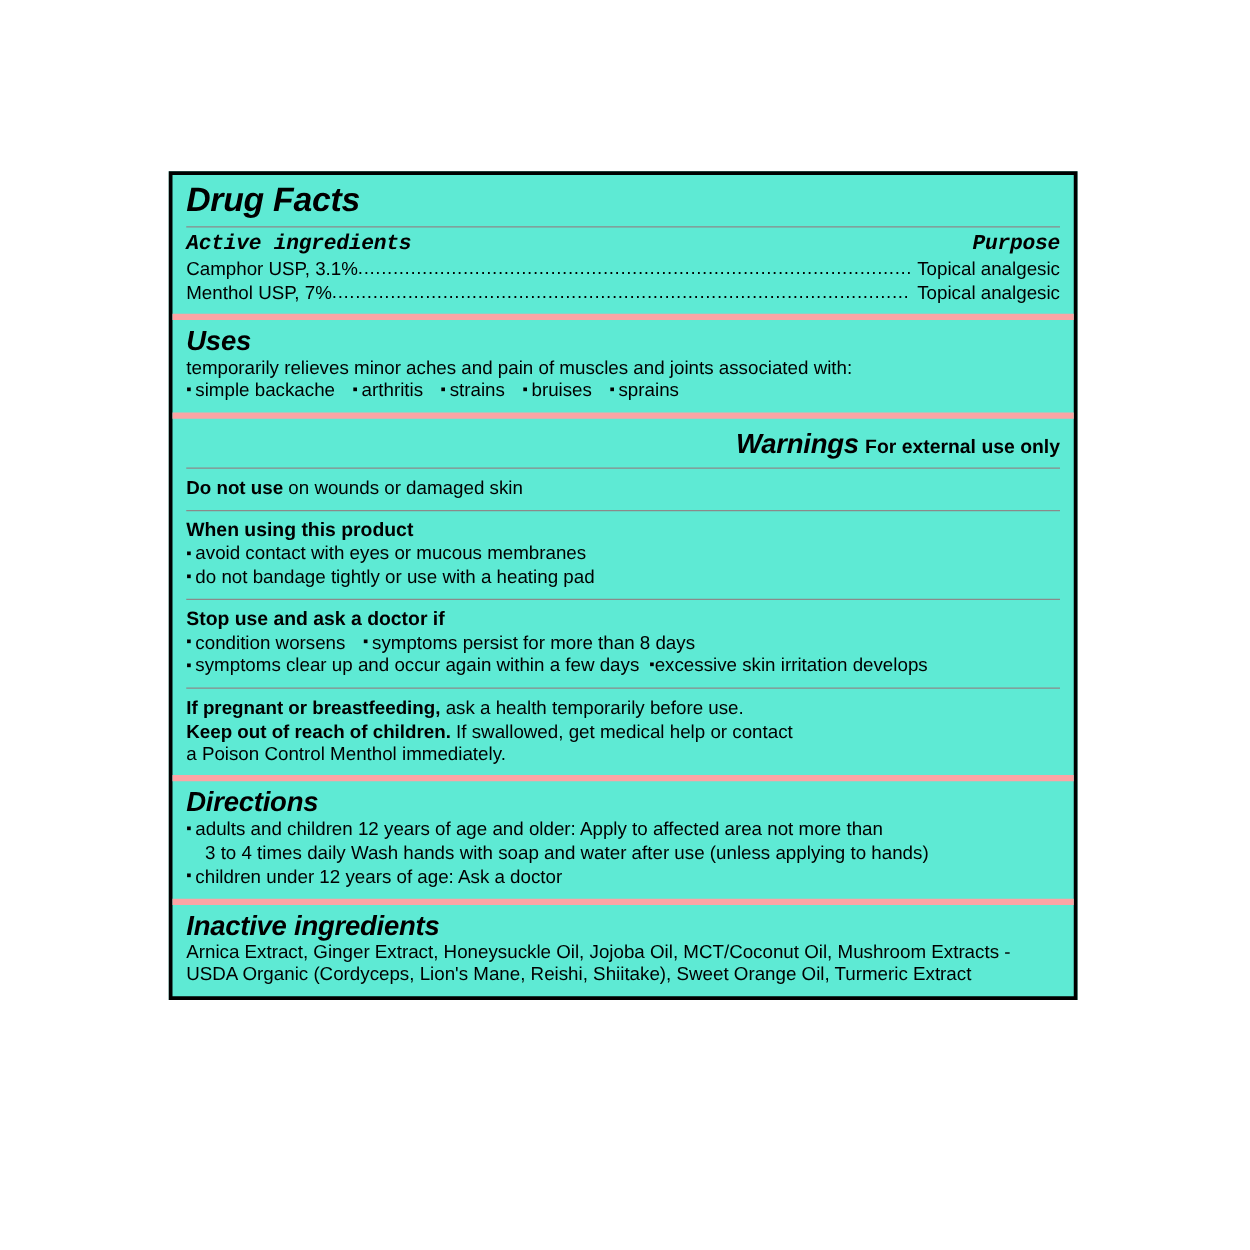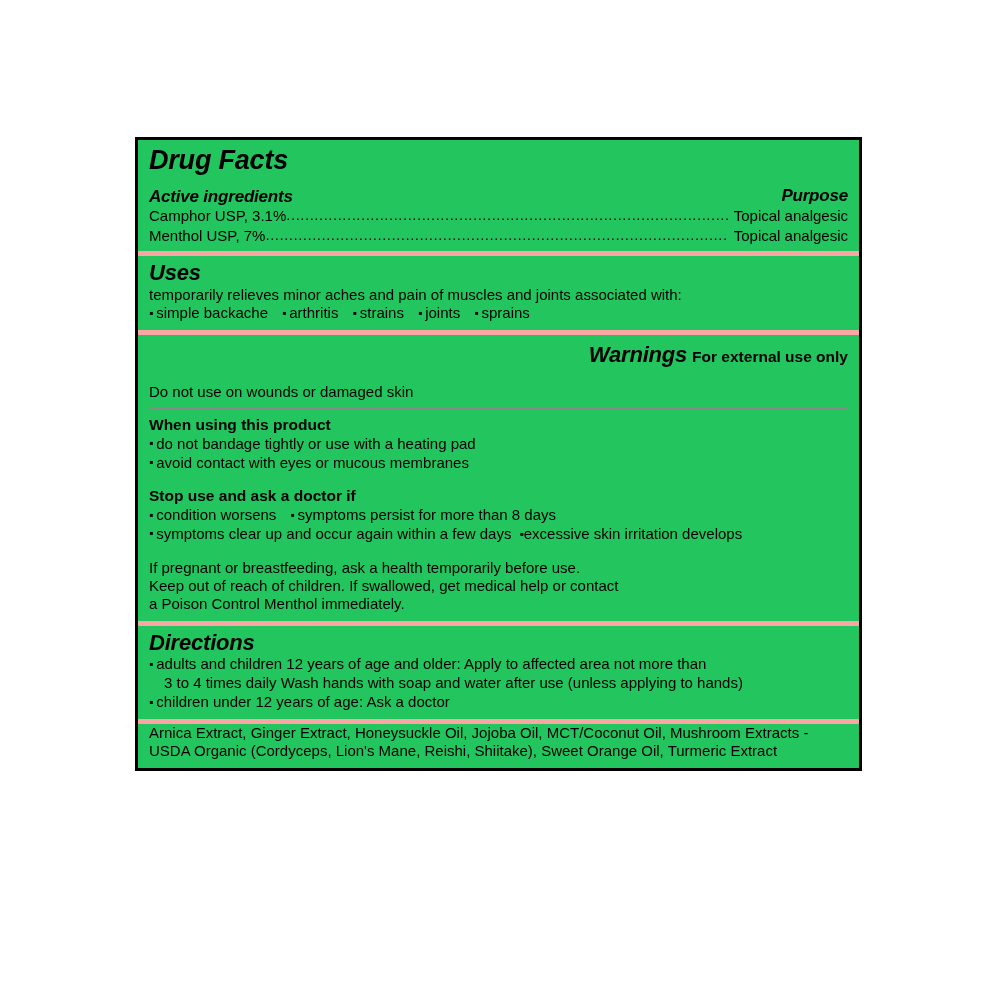--- a/index.html
+++ b/index.html
@@ -17,21 +17,21 @@
   }
 
   
   #drug-facts-panel {
     position: absolute;
     left: 135px;
     top: 137px;
     width: 727px;
     box-sizing: border-box;
     border: 3px solid #000;
-    background: #22c55e;
+    background: #5eead4;
   }
 
   
   .section {
     border-top: 5px solid #fca5a5;
   }
   .section.first {
     border-top: none;
   }
   .pad {
@@ -74,29 +74,30 @@
   .head-bold {
     font-size: 15.5px;
     font-weight: bold;
     line-height: 1.2;
   }
   .body-txt {
     font-size: 15px;
     line-height: 1.22;
   }
   .b {
-    font-weight: normal;
+    font-weight: bold;
   }
 
   
   .ai-header {
     display: flex;
-    align-items: center;
+    align-items: flex-start;
     justify-content: space-between;
     padding-top: 4px;
+    font-family: Liberation Mono, monospace;
   }
   .ai-purpose {
     font-size: 17px;
     font-weight: bold;
     font-style: italic;
     letter-spacing: -0.2px;
   }
   .ai-row {
     display: flex;
     align-items: baseline;
@@ -178,21 +179,21 @@
       </div>
 
     </div>
   </div>
 
   <div class="section">
     <div class="pad">
       <div class="head-lg">Uses</div>
       <div class="body-txt">temporarily relieves minor aches and pain of muscles and joints associated with:</div>
       <div class="bullet-line pb6">
-        <span class="bul">▪</span><span>simple backache</span><span class="inline-gap"></span><span class="bul">▪</span><span>arthritis</span><span class="inline-gap"></span><span class="bul">▪</span><span>strains</span><span class="inline-gap"></span><span class="bul">▪</span><span>joints</span><span class="inline-gap"></span><span class="bul">▪</span><span>sprains</span>
+        <span class="bul">▪</span><span>simple backache</span><span class="inline-gap"></span><span class="bul">▪</span><span>arthritis</span><span class="inline-gap"></span><span class="bul">▪</span><span>strains</span><span class="inline-gap"></span><span class="bul">▪</span><span>bruises</span><span class="inline-gap"></span><span class="bul">▪</span><span>sprains</span>
       </div>
     </div>
   </div>
 
   <div class="section">
 
     <div class="pad">
       <div class="pb6" style="padding-top:8px;text-align:right;">
         <span class="head-lg" style="padding-top:0;">Warnings</span><span class="head-bold" style="padding-left:5px;">For external use only</span>
       </div>
@@ -205,24 +206,24 @@
         <span class="b">Do not use</span>
         <span>on wounds or damaged skin</span>
       </div>
     </div>
 
     <hr class="hr-thin">
 
     <div class="pad pt6 pb6">
       <div class="head-bold">When using this product</div>
       <div class="bullet-line">
+        <span class="bul">▪</span><span>avoid contact with eyes or mucous membranes</span>
+      </div>
+      <div class="bullet-line">
         <span class="bul">▪</span><span>do not bandage tightly or use with a heating pad</span>
-      </div>
-      <div class="bullet-line">
-        <span class="bul">▪</span><span>avoid contact with eyes or mucous membranes</span>
       </div>
     </div>
 
     <hr class="hr-thin">
 
     <div class="pad pt6 pb6">
       <div class="head-bold">Stop use and ask a doctor if</div>
       <div class="bullet-line">
         <span class="bul">▪</span><span>condition worsens</span><span class="inline-gap"></span><span class="bul">▪</span><span>symptoms persist for more than 8 days</span>
       </div>
@@ -255,18 +256,19 @@
       </div>
       <div class="bullet-line" style="padding-left:15px;">3 to 4 times daily Wash hands with soap and water after use (unless applying to hands)</div>
       <div class="bullet-line">
         <span class="bul">▪</span><span>children under 12 years of age: Ask a doctor</span>
       </div>
     </div>
   </div>
 
   <div class="section">
     <div class="pad pb6">
+      <div class="head-lg">Inactive ingredients</div>
       <div class="body-txt nowrap">Arnica Extract, Ginger Extract, Honeysuckle Oil, Jojoba Oil, MCT/Coconut Oil, Mushroom Extracts -</div>
       <div class="body-txt nowrap">USDA Organic (Cordyceps, Lion's Mane, Reishi, Shiitake), Sweet Orange Oil, Turmeric Extract</div>
     </div>
   </div>
 
 </div>
 
 </body></html>

